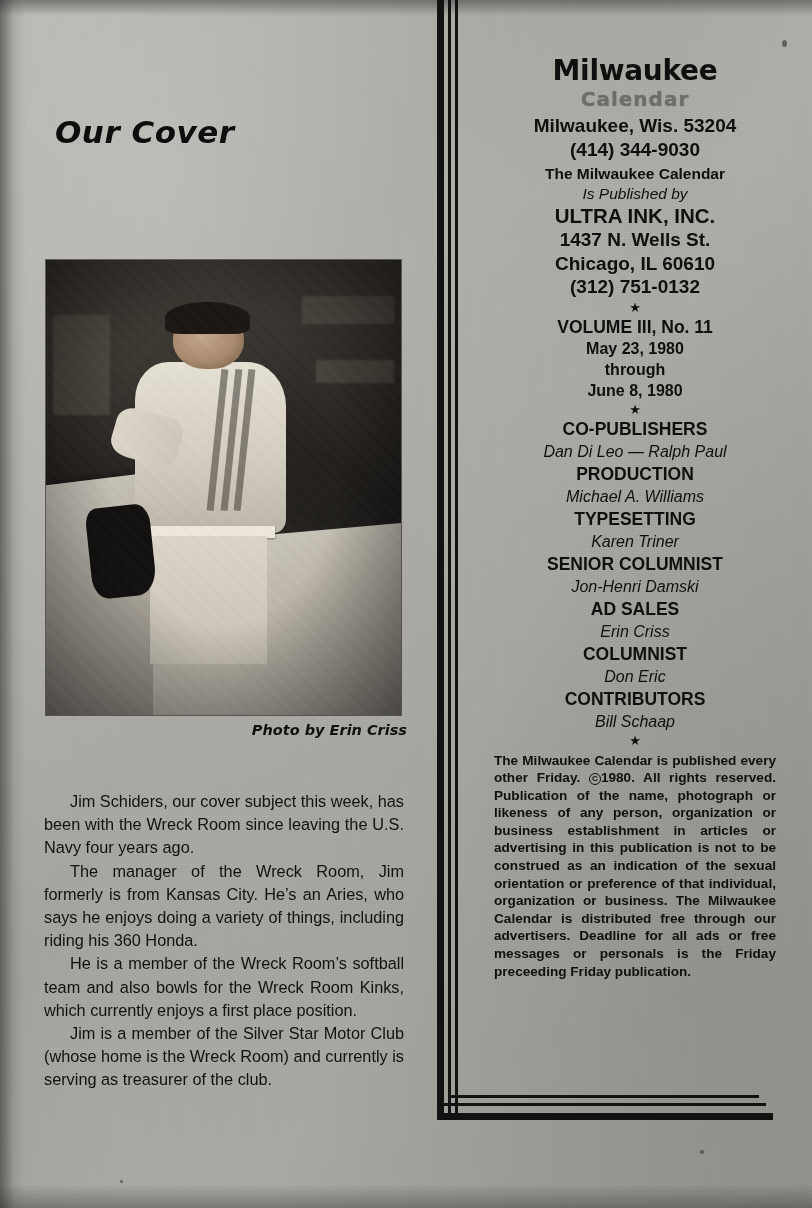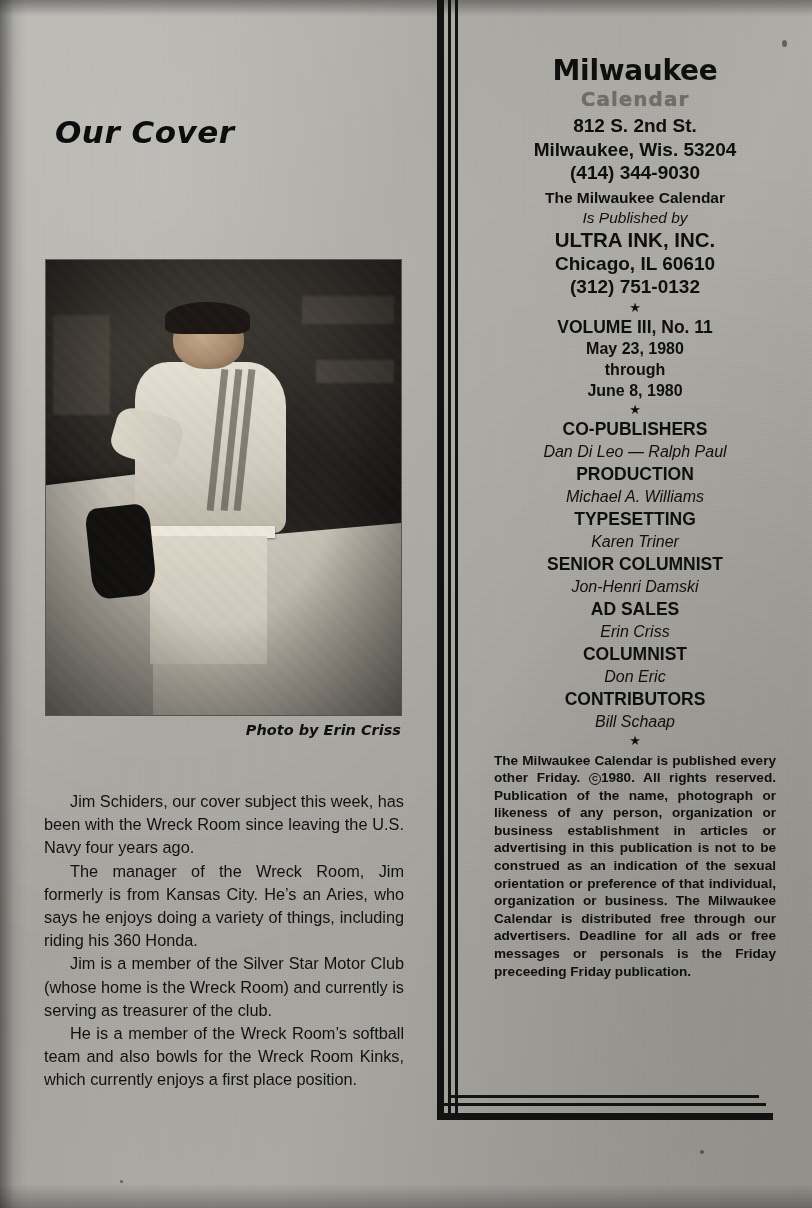--- a/index.html
+++ b/index.html
@@ -208,21 +208,21 @@
     background: radial-gradient(ellipse at 50% 45%, rgba(0,0,0,0) 45%, rgba(0,0,0,.55) 100%);
   }
   .photo .noise {
     position: absolute; inset: 0;
     background-image: repeating-linear-gradient(45deg, rgba(255,255,255,.035) 0 1px, rgba(0,0,0,.035) 1px 2px);
     opacity: .8;
   }
 
   .photo-credit {
     position: absolute;
-    left: 46px;
+    left: 52px;
     top: 722px;
     width: 355px;
     text-align: right;
     font-family: "DejaVu Sans", sans-serif;
     font-style: italic;
     font-weight: bold;
     font-size: 14.5px;
     color: #101010;
   }
 
@@ -414,42 +414,42 @@
       <div class="vignette"></div>
       <div class="noise"></div>
     </div>
   </div>
 
   <div class="photo-credit">Photo by Erin Criss</div>
 
   <div class="body-copy">
     <p>Jim Schiders, our cover subject this week, has been with the Wreck Room since leaving the U.S. Navy four years ago.</p>
     <p>The manager of the Wreck Room, Jim formerly is from Kansas City. He’s an Aries, who says he enjoys doing a variety of things, including riding his 360 Honda.</p>
+    <p>He is a member of the Wreck Room’s softball team and also bowls for the Wreck Room Kinks, which currently enjoys a first place position.</p>
     <p>Jim is a member of the Silver Star Motor Club (whose home is the Wreck Room) and currently is serving as treasurer of the club.</p>
-    <p>He is a member of the Wreck Room’s softball team and also bowls for the Wreck Room Kinks, which currently enjoys a first place position.</p>
   </div>
 
   <div class="rules">
     <div class="r r1"></div>
     <div class="r r2"></div>
     <div class="r r3"></div>
   </div>
   <div class="rule-bottom rb1"></div>
   <div class="rule-bottom rb2"></div>
   <div class="rule-bottom rb3"></div>
 
   <div class="right-col">
     <div class="mast-mil">Milwaukee</div>
     <div class="mast-cal">Calendar</div>
-    <div class="addr">812 S. 2nd St.</div>
     <div class="addr">Milwaukee, Wis. 53204</div>
     <div class="addr">(414) 344-9030</div>
     <div class="small-head">The Milwaukee Calendar</div>
     <div class="italic-line">Is Published by</div>
     <div class="pub-name">ULTRA INK, INC.</div>
+    <div class="addr">1437 N. Wells St.</div>
     <div class="addr">Chicago, IL 60610</div>
     <div class="addr">(312) 751-0132</div>
 
     <div class="star">★</div>
 
     <div class="vol">VOLUME III, No. 11</div>
     <div class="date">May 23, 1980</div>
     <div class="date">through</div>
     <div class="date">June 8, 1980</div>
 

